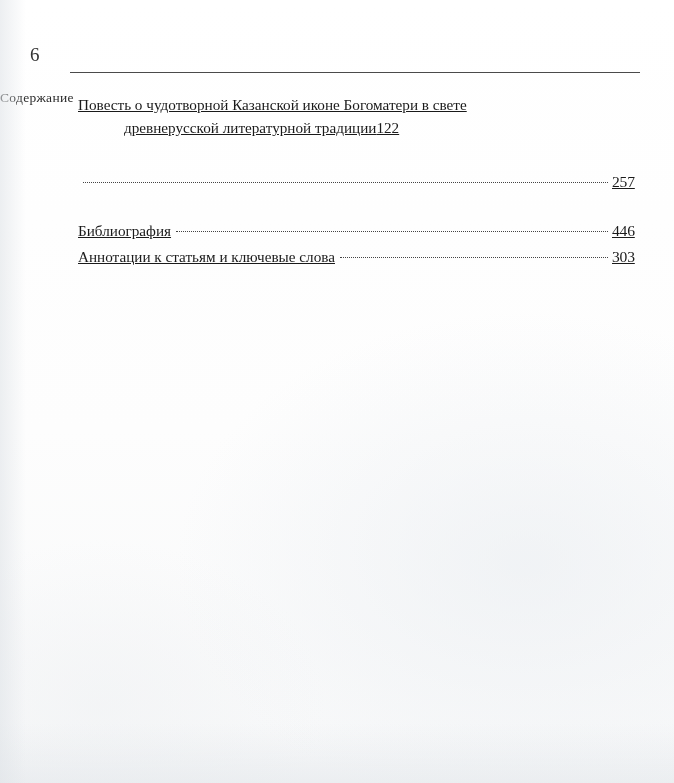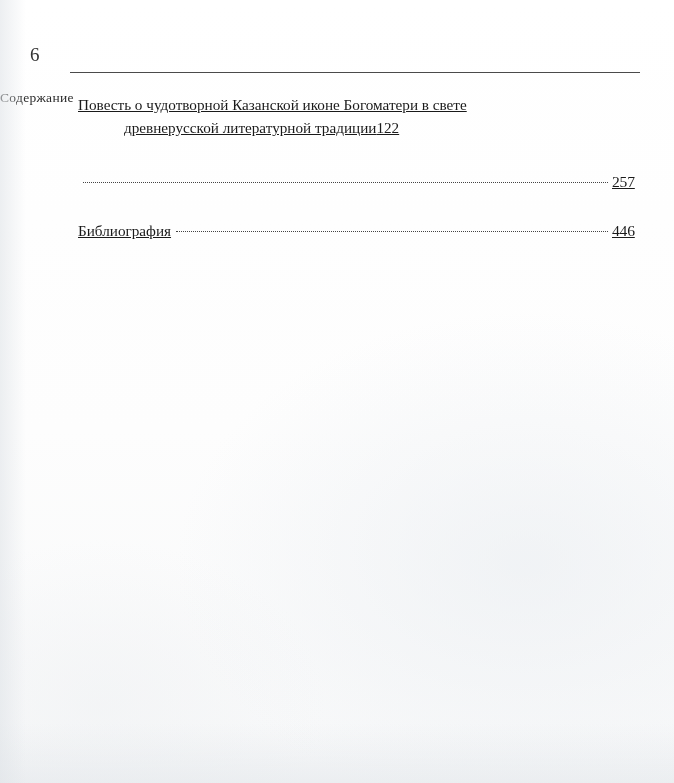--- a/index.html
+++ b/index.html
@@ -163,20 +163,25 @@
     </div>
 
     <div class="gap-md"></div>
 
     <div class="group">
       <div class="entry">
         <span class="title">Библиография</span>
         <span class="leader"></span>
         <span class="page-no">446</span>
       </div>
+      <div class="entry">
+        <span class="title">Аннотации к статьям и ключевые слова</span>
+        <span class="leader"></span>
+        <span class="page-no">303</span>
+      </div>
     </div>
 
   </div>
 
   <div class="ghost-text">
     <span></span>
     <span></span>
     <span></span>
     <span></span>
     <span></span>

